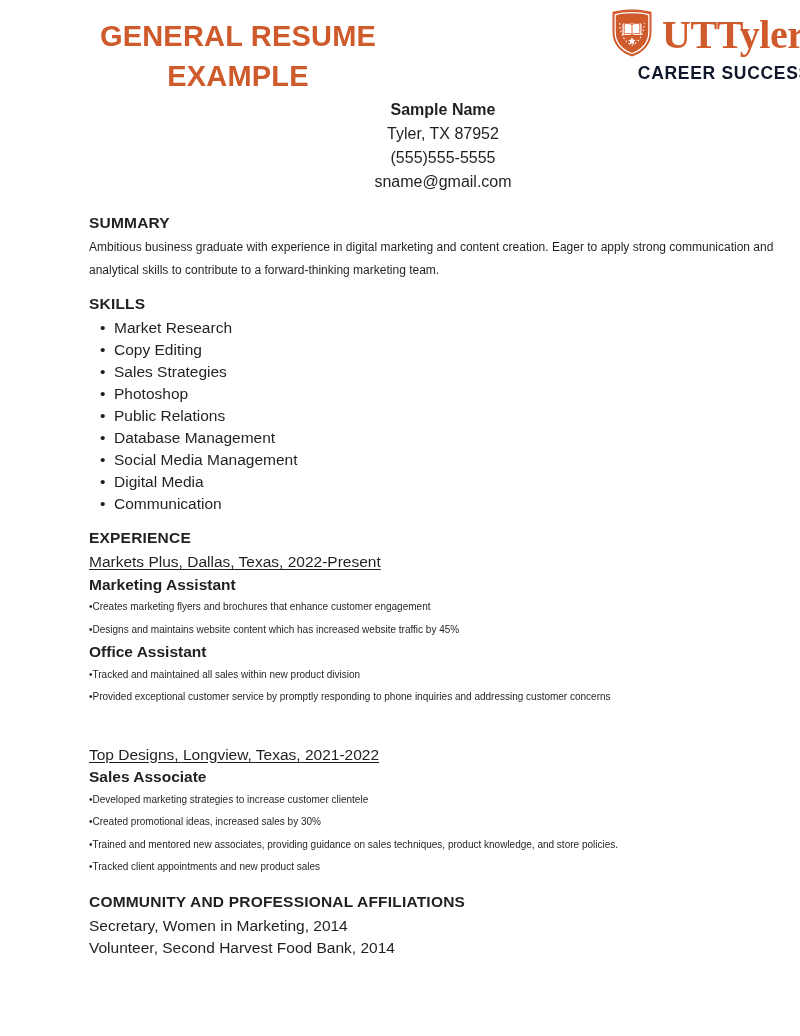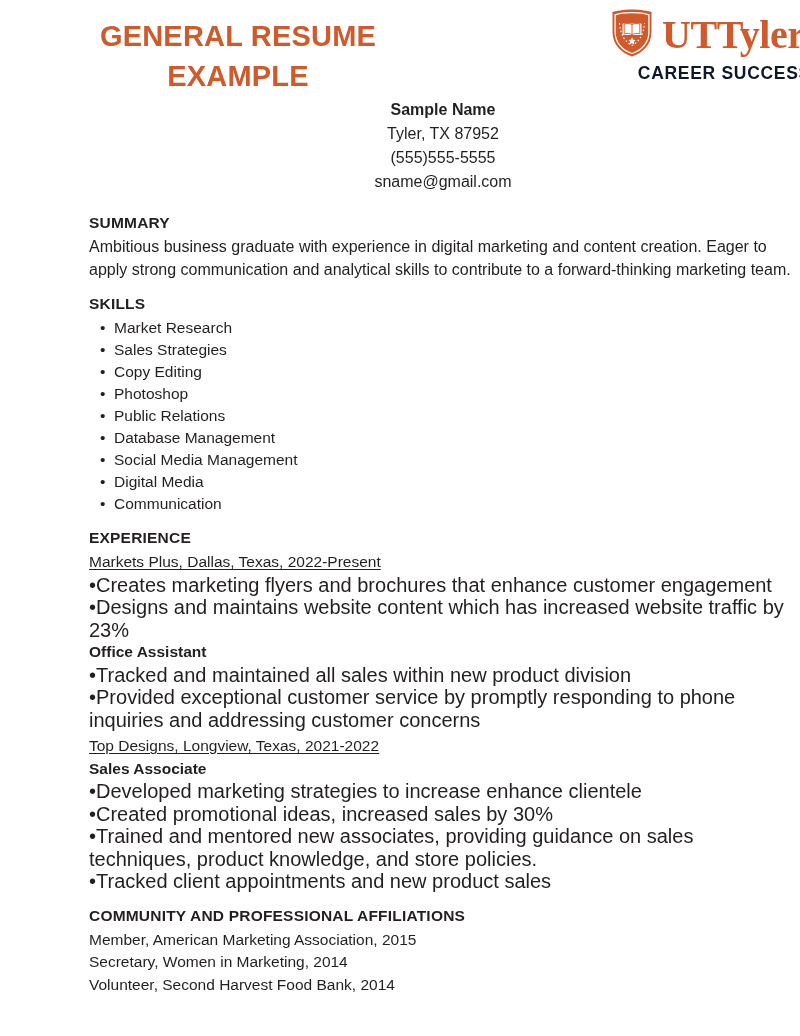--- a/index.html
+++ b/index.html
@@ -107,21 +107,21 @@
     margin-bottom: 0;
   }
   .section-heading {
     font-size: 15.5px;
     font-weight: bold;
     letter-spacing: 0.2px;
     margin-top: 14px;
     margin-bottom: 4px;
   }
   .para {
-    font-size: 16px;
+    font-size: 12px;
     line-height: 22.5px;
   }
   .line {
     font-size: 15.5px;
     line-height: 22.5px;
   }
 
   
   .skills-cols {
     display: flex;
@@ -143,35 +143,35 @@
   .skill-item::before {
     content: "\2022";
     position: absolute;
     left: 11px;
     top: -0.5px;
     font-size: 15.5px;
   }
 
   
   .job { margin-top: 0; }
-  .job + .job { margin-top: 4px; }
+  .job + .job { margin-top: 35px; }
   .job-org {
     font-size: 15.5px;
     line-height: 22.5px;
     text-decoration: underline;
     text-underline-offset: 2px;
     display: inline-block;
   }
   .job-title {
     font-size: 15.5px;
     line-height: 22.5px;
     font-weight: bold;
   }
   .bullet {
-    font-size: 20px;
+    font-size: 10px;
     line-height: 22.5px;
   }
 
   .affil-line {
     font-size: 15.5px;
     line-height: 22.5px;
   }
 </style>
 </head>
 <body>
@@ -216,60 +216,60 @@
     <div class="section">
       <div class="section-heading">SUMMARY</div>
       <div class="para">Ambitious business graduate with experience in digital marketing and content creation. Eager to apply strong communication and analytical skills to contribute to a forward-thinking marketing team.</div>
     </div>
 
     <div class="section">
       <div class="section-heading">SKILLS</div>
       <div class="skills-cols">
         <div class="skills-col c1">
           <div class="skill-item">Market Research</div>
+          <div class="skill-item">Copy Editing</div>
           <div class="skill-item">Sales Strategies</div>
-          <div class="skill-item">Copy Editing</div>
         </div>
         <div class="skills-col c2">
           <div class="skill-item">Photoshop</div>
           <div class="skill-item">Public Relations</div>
           <div class="skill-item">Database Management</div>
         </div>
         <div class="skills-col c3">
           <div class="skill-item">Social Media Management</div>
           <div class="skill-item">Digital Media</div>
           <div class="skill-item">Communication</div>
         </div>
       </div>
     </div>
 
 
     <div class="section">
       <div class="section-heading">EXPERIENCE</div>
 
       <div class="job">
         <div><span class="job-org">Markets Plus, Dallas, Texas, 2022-Present</span></div>
+        <div class="job-title">Marketing Assistant</div>
         <div class="bullet">•Creates marketing flyers and brochures that enhance customer engagement</div>
-        <div class="bullet">•Designs and maintains website content which has increased website traffic by 23%</div>
+        <div class="bullet">•Designs and maintains website content which has increased website traffic by 45%</div>
         <div class="job-title">Office Assistant</div>
         <div class="bullet">•Tracked and maintained all sales within new product division</div>
         <div class="bullet">•Provided exceptional customer service by promptly responding to phone inquiries and addressing customer concerns</div>
       </div>
 
       <div class="job">
         <div><span class="job-org">Top Designs, Longview, Texas, 2021-2022</span></div>
         <div class="job-title">Sales Associate</div>
-        <div class="bullet">•Developed marketing strategies to increase enhance clientele</div>
+        <div class="bullet">•Developed marketing strategies to increase customer clientele</div>
         <div class="bullet">•Created promotional ideas, increased sales by 30%</div>
         <div class="bullet">•Trained and mentored new associates, providing guidance on sales techniques, product knowledge, and store policies.</div>
         <div class="bullet">•Tracked client appointments and new product sales</div>
       </div>
     </div>
 
     <div class="section">
       <div class="section-heading">COMMUNITY AND PROFESSIONAL AFFILIATIONS</div>
-      <div class="affil-line">Member, American Marketing Association, 2015</div>
       <div class="affil-line">Secretary, Women in Marketing, 2014</div>
       <div class="affil-line">Volunteer, Second Harvest Food Bank, 2014</div>
     </div>
 
   </div>
 </div>
 
 </body></html>

